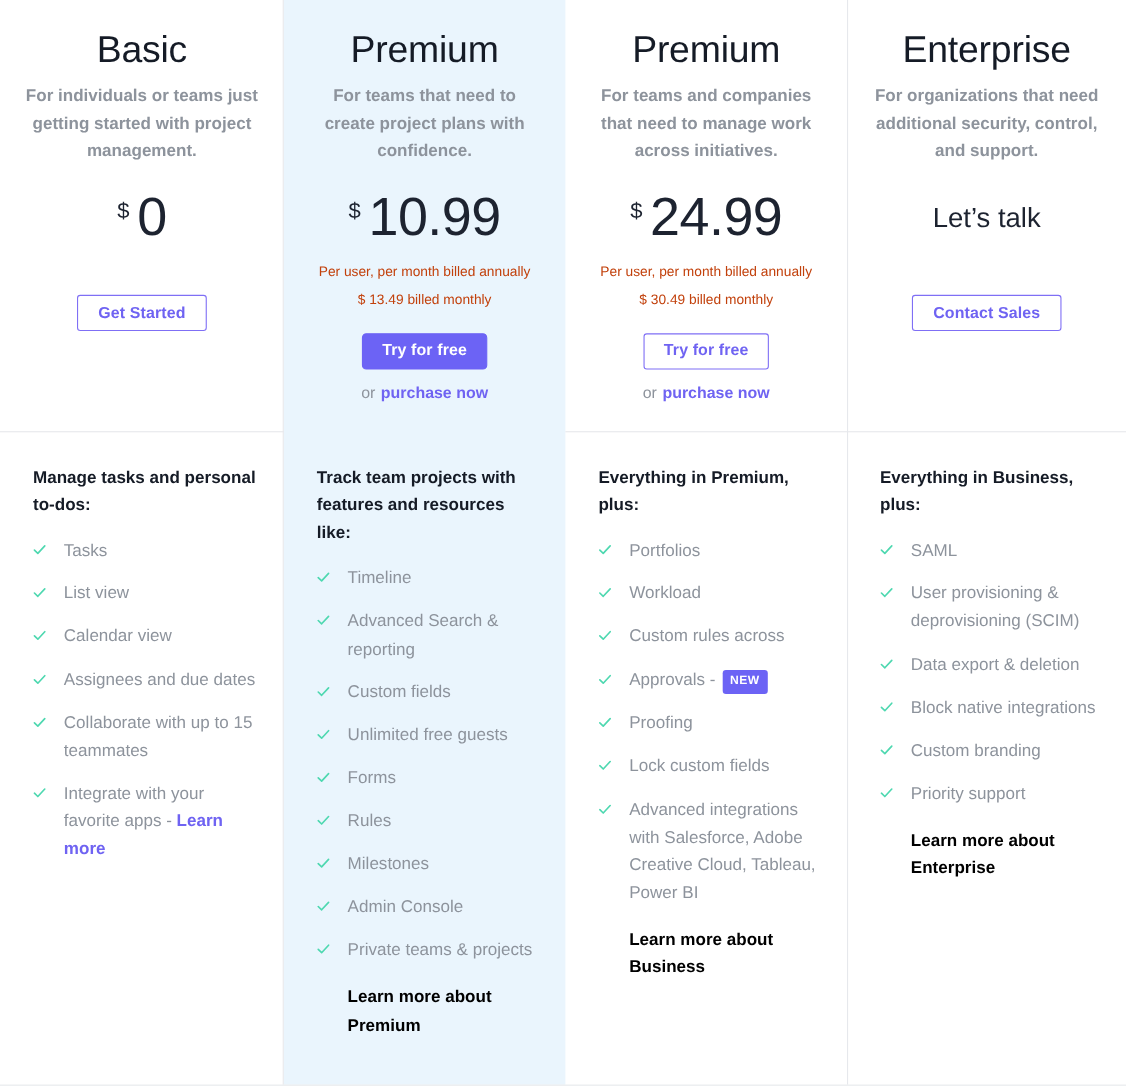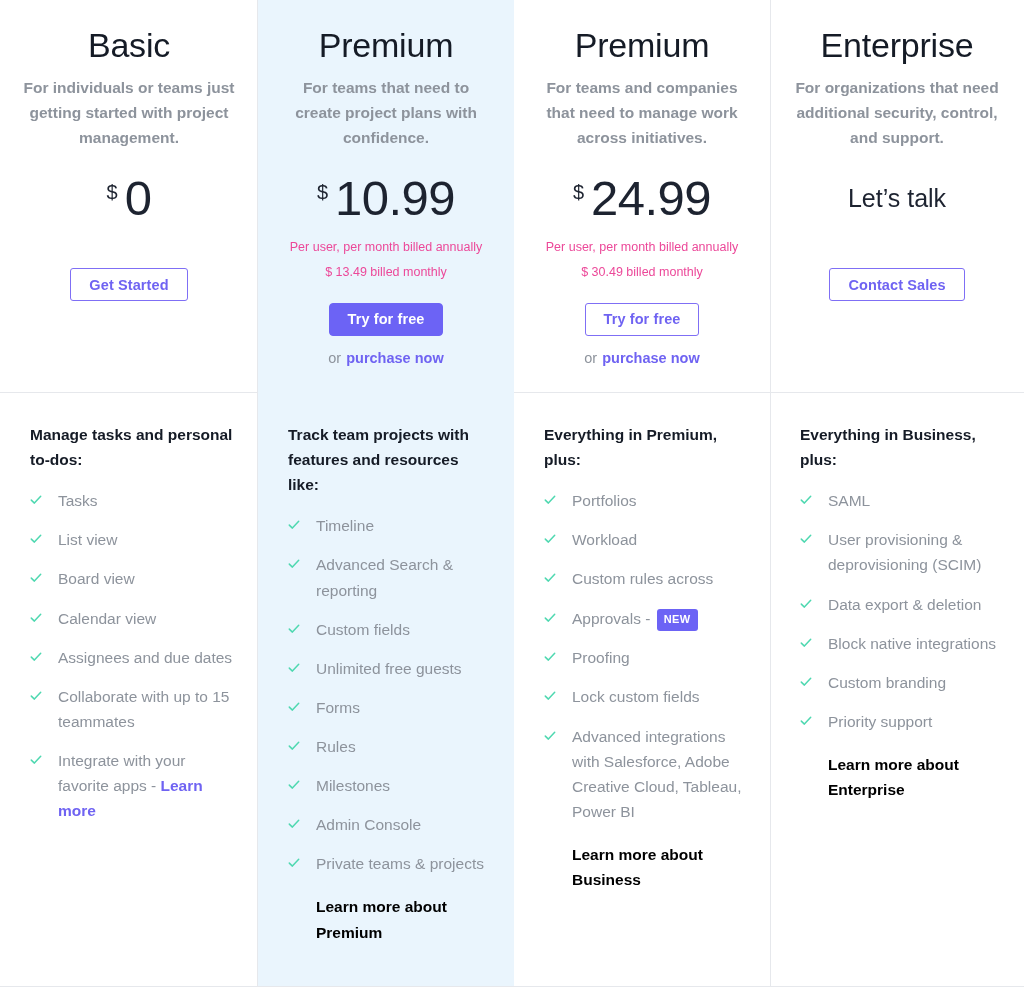--- a/index.html
+++ b/index.html
@@ -122,21 +122,21 @@
     letter-spacing: -0.5px;
   }
   .price.talk .amt {
     font-size: 25px;
     font-weight: 300;
     letter-spacing: 0;
   }
 
   .billing {
     font-size: 12.5px;
-    color: #ec4899;
+    color: #c2410c;
     line-height: 1.25;
     margin-top: -6px;
   }
   .billing .line2 { margin-top: 9px; }
 
   .cta-wrap {
     margin-top: 22px;
     display: flex;
     flex-direction: column;
     align-items: center;
@@ -348,28 +348,20 @@
             </svg>
           </span>
           <span class="feat-text">List view</span>
         </li>
         <li class="feat-item">
           <span class="check">
             <svg width="12" height="12" viewBox="0 0 12 12" aria-hidden="true">
               <path d="M1.3 6.1 L4.4 9.1 L10.7 2.3" fill="none" stroke="#4ed8b0" stroke-width="1.5" stroke-linecap="round" stroke-linejoin="round"></path>
             </svg>
           </span>
-          <span class="feat-text">Board view</span>
-        </li>
-        <li class="feat-item">
-          <span class="check">
-            <svg width="12" height="12" viewBox="0 0 12 12" aria-hidden="true">
-              <path d="M1.3 6.1 L4.4 9.1 L10.7 2.3" fill="none" stroke="#4ed8b0" stroke-width="1.5" stroke-linecap="round" stroke-linejoin="round"></path>
-            </svg>
-          </span>
           <span class="feat-text">Calendar view</span>
         </li>
         <li class="feat-item">
           <span class="check">
             <svg width="12" height="12" viewBox="0 0 12 12" aria-hidden="true">
               <path d="M1.3 6.1 L4.4 9.1 L10.7 2.3" fill="none" stroke="#4ed8b0" stroke-width="1.5" stroke-linecap="round" stroke-linejoin="round"></path>
             </svg>
           </span>
           <span class="feat-text">Assignees and due dates</span>
         </li>

